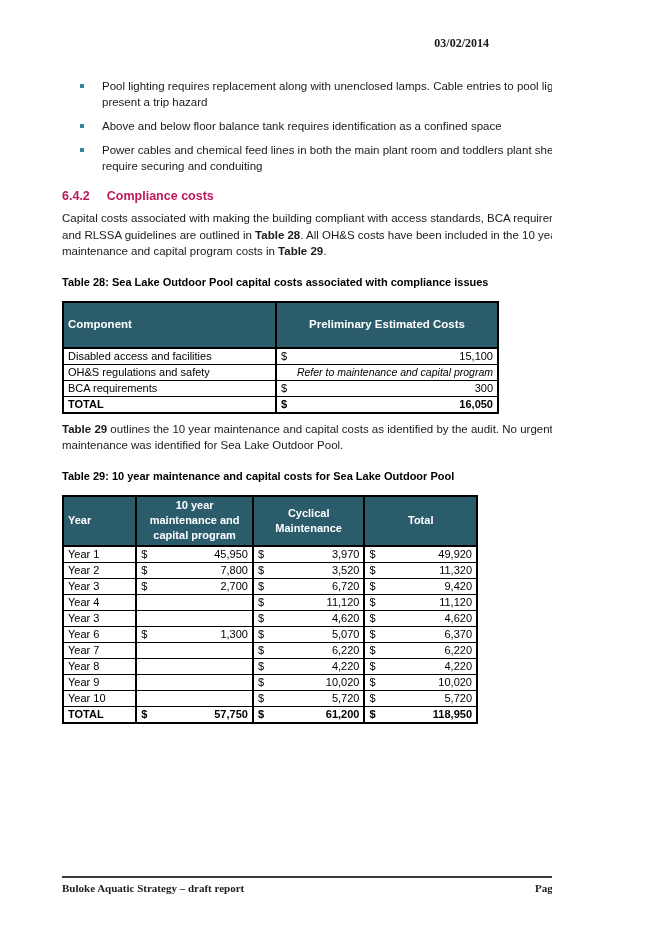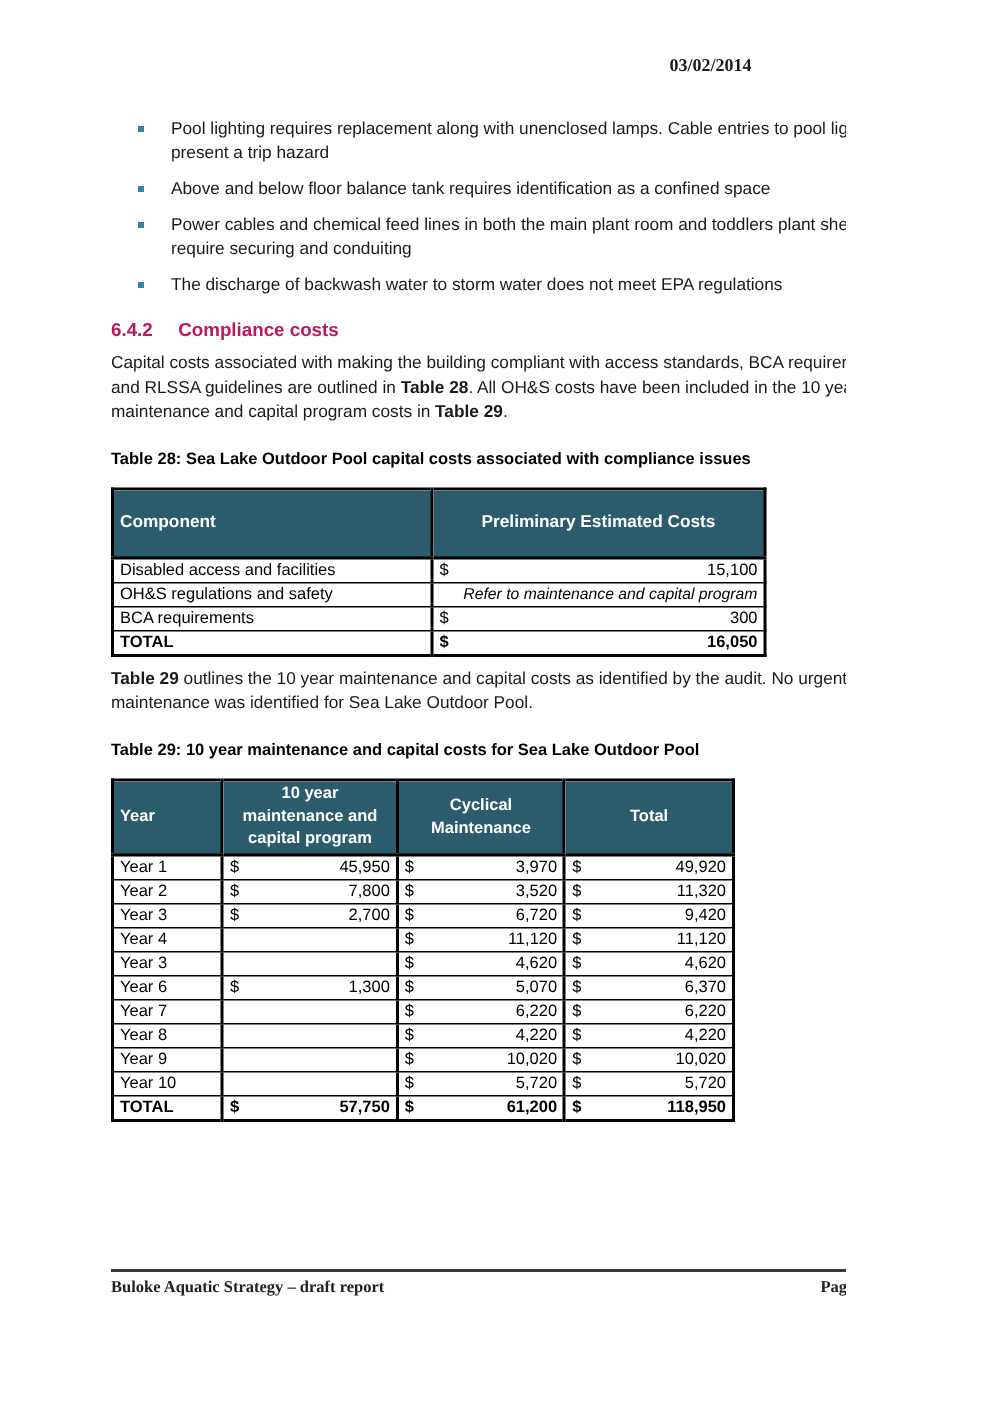--- a/index.html
+++ b/index.html
@@ -7,21 +7,20 @@
     --bullet:#31859C;
   }
   html,body{margin:0;padding:0;background:#ffffff;}
   .page{
     position:relative;
     width:552px;height:934px;
     background:#ffffff;
     font-family:"Liberation Sans", sans-serif;
     color:#1a1a1a;
     overflow:hidden;
-    margin-left:12px;
   }
   .date{
     position:absolute;top:36px;right:63px;
     font-family:"Liberation Serif", serif;
     font-weight:bold;font-size:12px;color:#1a1a1a;
   }
   .content{
     position:absolute;left:62px;top:0;width:535px;
   }
   
@@ -69,21 +68,21 @@
   .money .d{float:left;}
   .money .v{float:right;}
   .note{font-style:italic;font-size:10.5px;text-align:right;}
   .total td{font-weight:bold;}
   .t28{width:435px;}
   .t28 th{height:44px;}
   .t29{width:416px;}
   .t29 th{height:48px;font-size:11px;}
   
   .footer{
-    position:absolute;left:62px;top:846px;width:535px;
+    position:absolute;left:62px;top:876px;width:535px;
     border-top:2px solid #3a3a3a;padding-top:4px;
     display:flex;justify-content:space-between;
     font-family:"Liberation Serif", serif;
     font-weight:bold;font-size:11px;color:#222;
   }
 </style>
 </head>
 <body>
 
 <div class="page">
@@ -98,24 +97,20 @@
         <span>Pool lighting requires replacement along with unenclosed lamps.  Cable entries to pool light poles present a trip hazard</span>
       </li>
       <li>
         <span class="sq"></span>
         <span>Above and below floor balance tank requires identification as a confined space</span>
       </li>
       <li>
         <span class="sq"></span>
         <span>Power cables and chemical feed lines in both the main plant room and toddlers plant shed require securing and conduiting</span>
       </li>
-      <li>
-        <span class="sq"></span>
-        <span>The discharge of backwash water to storm water does not meet EPA regulations</span>
-      </li>
     </ul>
 
     <div class="heading">
       <span class="hnum">6.4.2</span><span>Compliance costs</span>
     </div>
     <p class="para"><span>Capital costs associated with making the building compliant with access standards, BCA requirements and RLSSA guidelines are outlined in </span><span style="font-weight: bold;">Table 28</span><span>.  All OH&amp;S costs have been included in the 10 year maintenance and capital program costs in </span><span style="font-weight: bold;">Table 29</span><span>.</span></p>
 
     <div class="caption">Table 28: Sea Lake Outdoor Pool capital costs associated with compliance issues</div>
 
     <table class="tbl t28">

